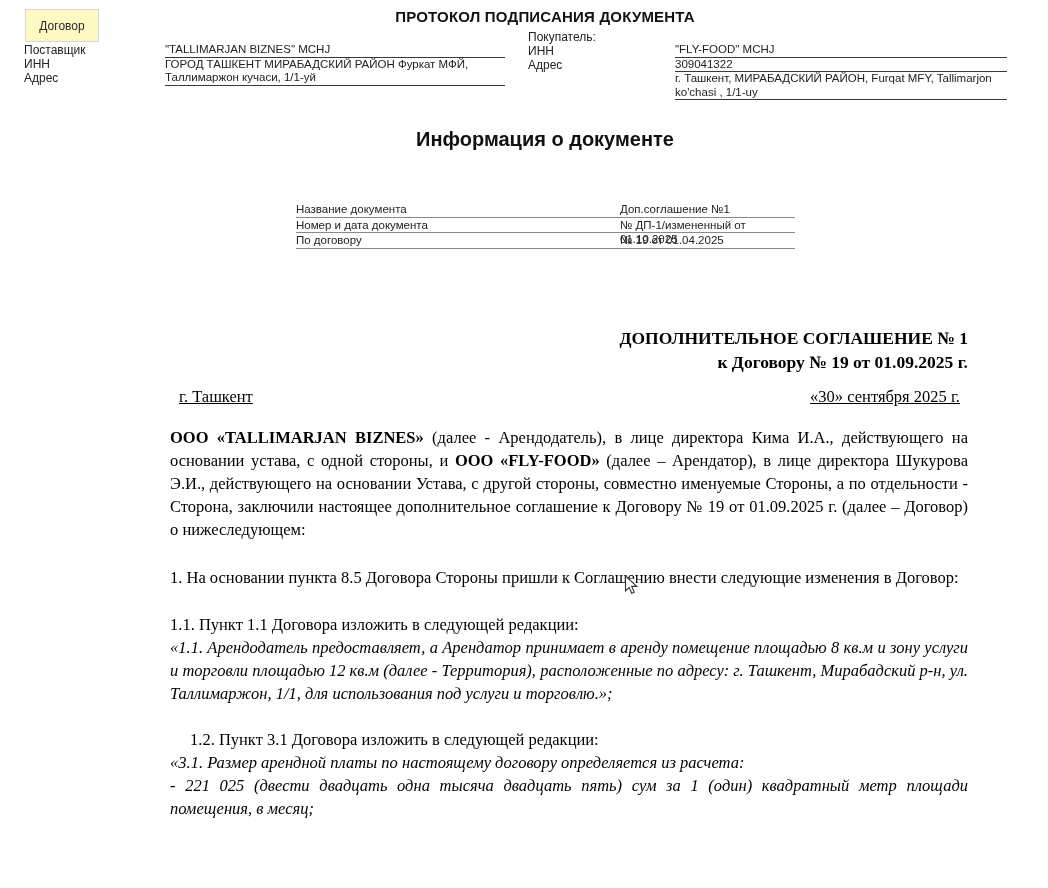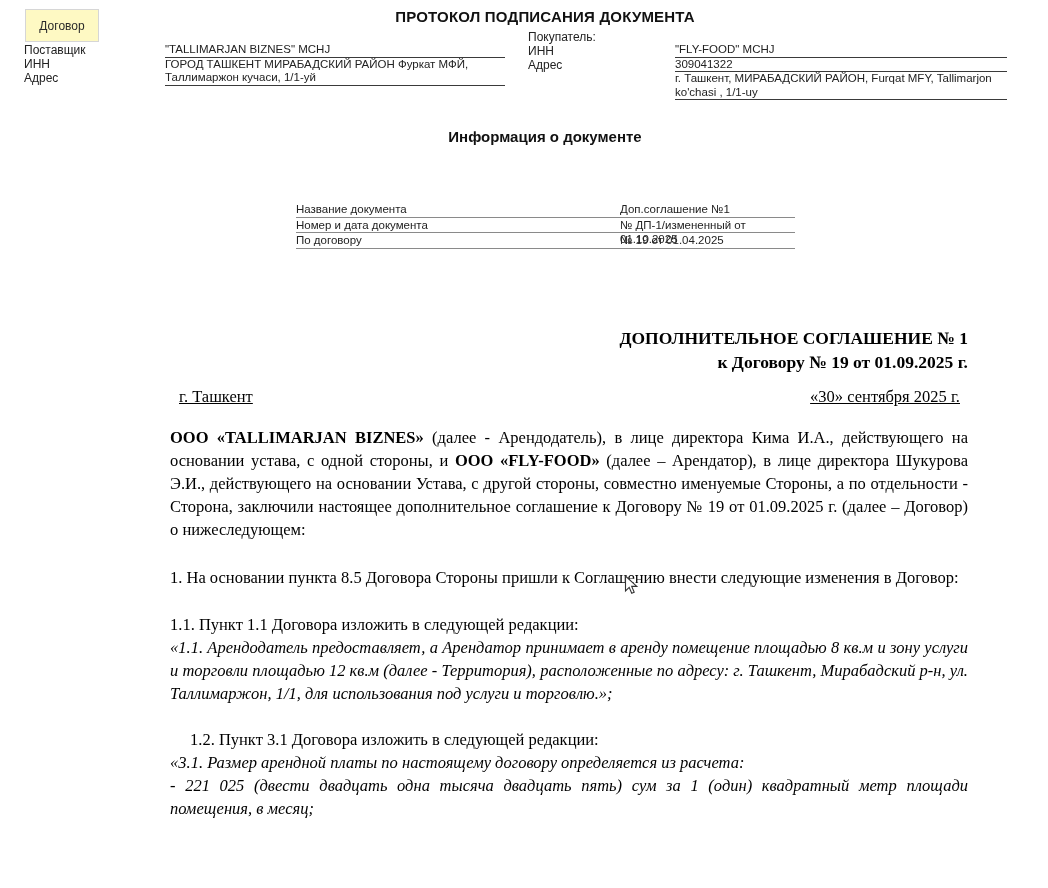--- a/index.html
+++ b/index.html
@@ -45,21 +45,21 @@
   .field {
     border-bottom: 1px solid #3a3a3a;
     min-height: 14px;
     overflow: hidden;
   }
   
   .info-heading {
     position: absolute;
     left: 42px; right: 0; top: 128px;
     text-align: center;
-    font-size: 15px;
+    font-size: 20px;
     font-weight: bold;
     color: #111;
   }
   .info-table {
     position: absolute;
     left: 296px; top: 202px;
     width: 499px;
     font-size: 11.5px;
     color: #222;
   }

